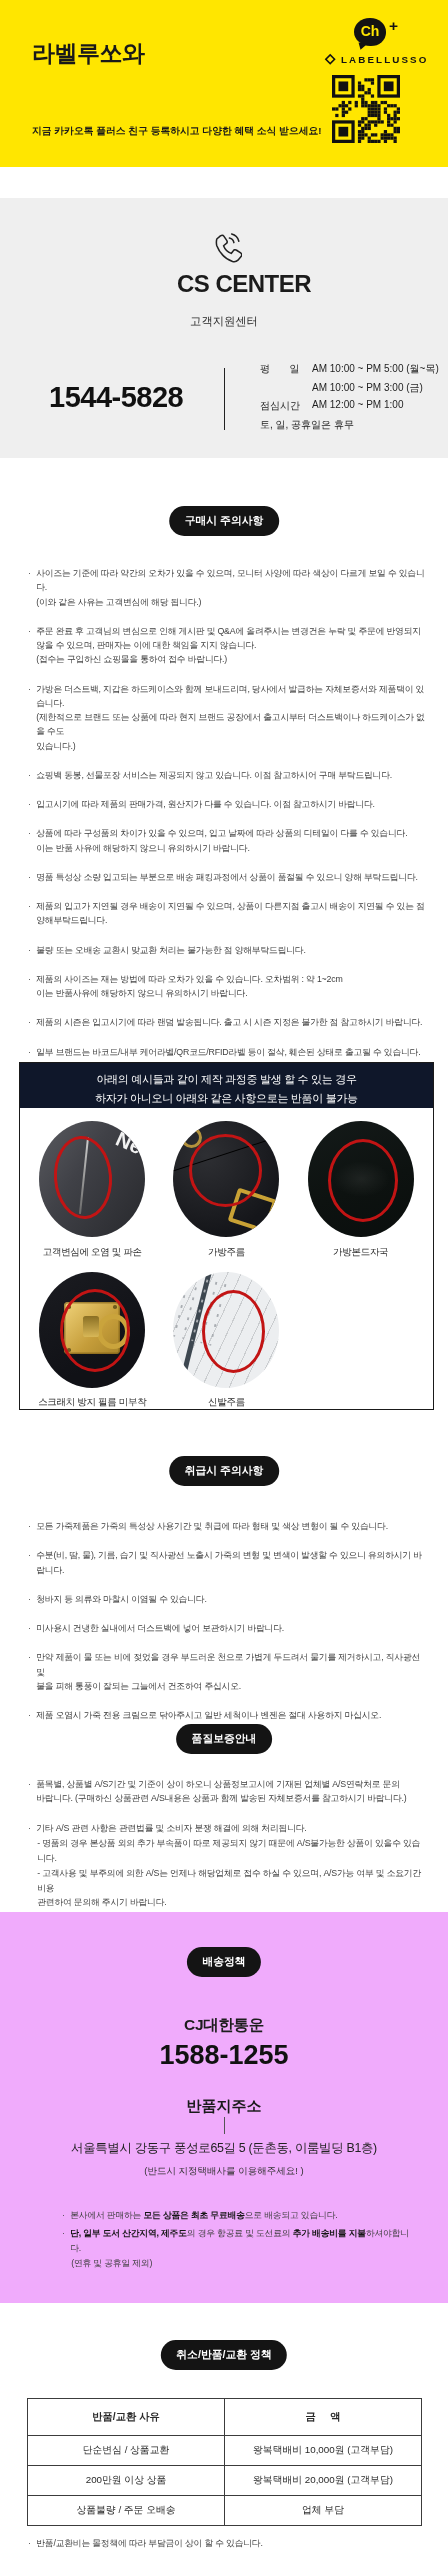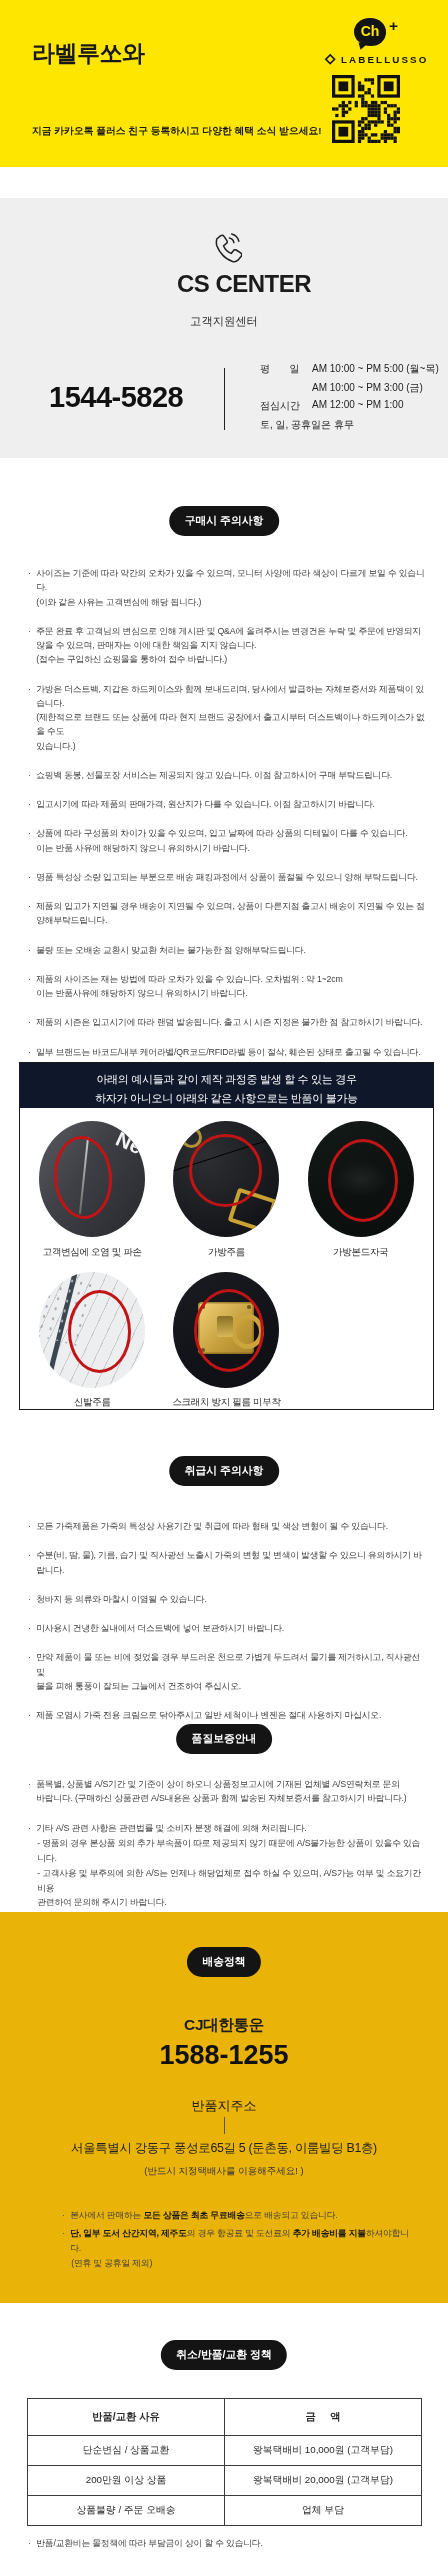--- a/index.html
+++ b/index.html
@@ -60,24 +60,24 @@
   .ov5{background:#eceef0;}
   .ov5 .creases{position:absolute;inset:0;background:repeating-linear-gradient(115deg,rgba(80,85,90,0.22) 0 1px,transparent 1px 12.4px);}
   .ov5 .edge{position:absolute;left:18.5px;top:-5.2px;width:5.2px;height:129px;background:#3d4750;transform:rotate(14deg);}
   .ov5 .dots{position:absolute;left:3.1px;top:3.1px;width:46px;height:67px;background-image:radial-gradient(#a9adb2 1px,transparent 1.3px);background-size:9.3px 10.3px;transform:rotate(14deg);}
   .ov6{background:linear-gradient(150deg,#1b1c21,#101116 70%);}
   .ov6 .plate{position:absolute;left:25px;top:30px;width:56px;height:52px;border-radius:4.1px;background:linear-gradient(135deg,#f0d37a,#c59d3a 60%,#a8842a);box-shadow:inset 0 0 0 1.5px rgba(120,90,20,.6);}
   .ov6 .tongue{position:absolute;left:44px;top:44px;width:15.5px;height:20.6px;border-radius:2.6px;background:linear-gradient(#8a6f23,#d8b757);}
   .ov6 .ringclasp{position:absolute;left:58px;top:42px;width:23px;height:25px;border:5.7px solid #caa43c;border-radius:50%;}
   .ov6 .screw{position:absolute;width:3.6px;height:3.6px;border-radius:50%;background:#6e5a1e;}
   
-  .shipping{position:absolute;top:1912px;left:0;width:448px;height:391px;background:#eab308;}
+  .shipping{position:absolute;top:1912px;left:0;width:448px;height:391px;background:#f0abfc;}
   .ship-courier{position:absolute;left:0;top:103px;width:448px;text-align:center;font-size:15.5px;font-weight:600;color:#1d1d1d;letter-spacing:-0.3px;}
   .ship-phone{position:absolute;left:0;top:128px;width:448px;text-align:center;font-size:27px;font-weight:800;color:#111;}
-  .ship-retlabel{position:absolute;left:0;top:185px;width:448px;text-align:center;font-size:13px;font-weight:400;color:#1a1a1a;}
+  .ship-retlabel{position:absolute;left:0;top:185px;width:448px;text-align:center;font-size:15px;font-weight:700;color:#1a1a1a;}
   .ship-vline{position:absolute;left:224px;top:205px;width:0.5px;height:16.5px;background:#555;}
   .ship-address{position:absolute;left:0;top:228px;width:448px;text-align:center;font-size:12.4px;color:#222;letter-spacing:-0.3px;}
   .ship-addrnote{position:absolute;left:0;top:253px;width:448px;text-align:center;font-size:9.5px;color:#333;}
   .ship-list{top:296px;}
   .ship-list .bullet{margin-bottom:4.1px;}
   .ship-list b{color:#161616;margin-top:15px;}
   
   .rtable{position:absolute;top:2398px;left:27px;width:395px;border-collapse:collapse;}
   .rtable th,.rtable td{border:0.5px solid #3c3c3c;text-align:center;color:#2a2a2a;}
   .rtable th{height:34px;font-size:10.3px;font-weight:800;white-space:pre;}
@@ -374,39 +374,39 @@
         <div class="ex-cap">가방주름</div>
       </div>
       <div class="ex-item">
         <div class="oval ov4">
           <div class="smudge"></div>
           <div class="ring" style="left:20.6px;top:17.5px;width:64px;height:77px;"></div>
         </div>
         <div class="ex-cap">가방본드자국</div>
       </div>
       <div class="ex-item">
-        <div class="oval ov5">
-          <div class="creases"></div>
-          <div class="edge"></div>
-          <div class="dots"></div>
-          <div class="ring" style="left:29px;top:18.5px;width:57px;height:77px;"></div>
-        </div>
-        <div class="ex-cap">신발주름</div>
-      </div>
-      <div class="ex-item">
         <div class="oval ov6">
           <div class="plate"></div>
           <div class="ringclasp"></div>
           <div class="tongue"></div>
           <div class="screw" style="left:28px;top:33px;"></div>
           <div class="screw" style="left:74px;top:33px;"></div>
           <div class="screw" style="left:28px;top:76px;"></div>
           <div class="ring" style="left:20.6px;top:17.5px;width:64px;height:77px;"></div>
         </div>
         <div class="ex-cap">스크래치 방지 필름 미부착</div>
+      </div>
+      <div class="ex-item">
+        <div class="oval ov5">
+          <div class="creases"></div>
+          <div class="edge"></div>
+          <div class="dots"></div>
+          <div class="ring" style="left:29px;top:18.5px;width:57px;height:77px;"></div>
+        </div>
+        <div class="ex-cap">신발주름</div>
       </div>
     </div>
   </div>
 
   <div class="pill" style="top:1456px;">취급시 주의사항</div>
   <div class="blist" style="top:1519px;">
       <div class="bullet">
         <span class="dot">·</span>
         <div class="btext">
           <div>모든 가죽제품은 가죽의 특성상 사용기간 및 취급에 따라 형태 및 색상 변형이 될 수 있습니다.</div>

